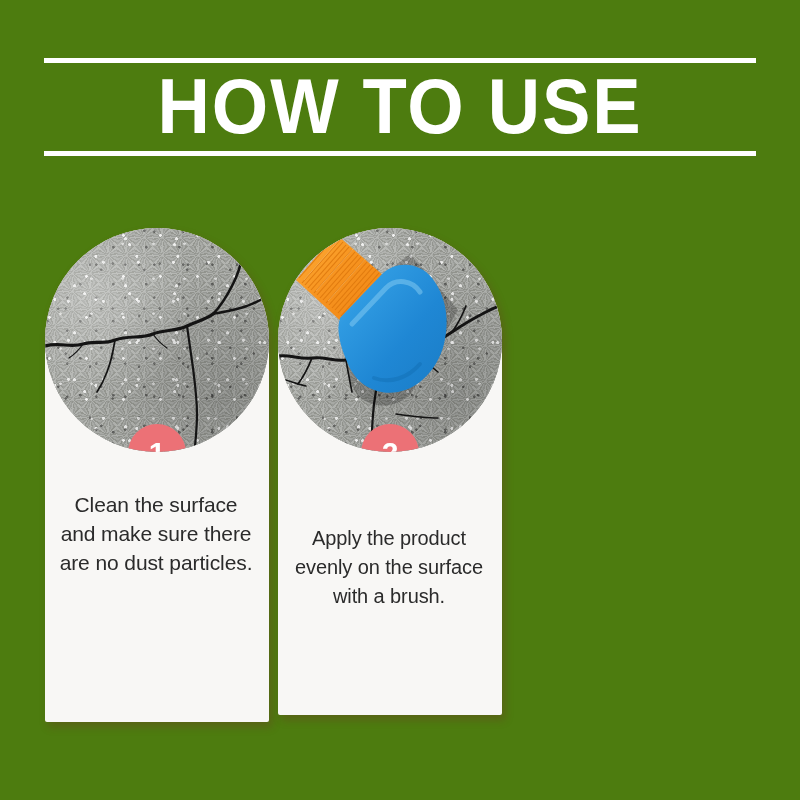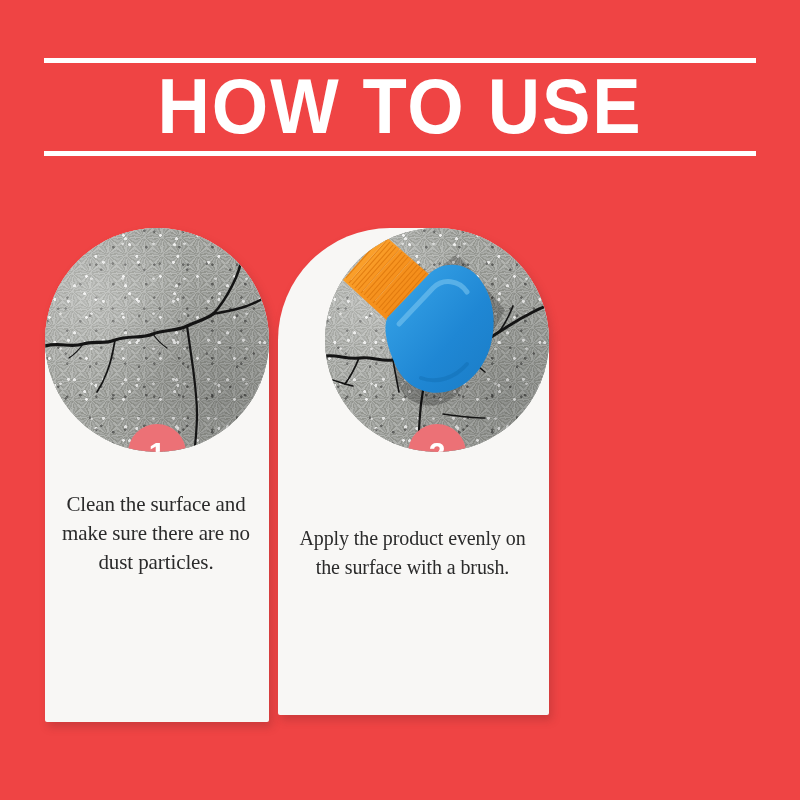--- a/index.html
+++ b/index.html
@@ -12,21 +12,21 @@
     overflow: hidden;
     background: #ec7176;
     font-family: "DejaVu Sans", sans-serif;
     -webkit-font-smoothing: antialiased;
   }
 
   #poster {
     position: relative;
     width: 800px;
     height: 800px;
-    background: #ef4444;
+    background: #4d7c0f;
   }
 
   
   #header {
     position: absolute;
     left: 44px;
     top: 58px;
     width: 712px;
     height: 98px;
   }
@@ -73,21 +73,21 @@
     width: 224px;
     background: #f8f7f5;
     border-top-left-radius: 112px;
     border-top-right-radius: 112px;
     border-bottom-left-radius: 2px;
     border-bottom-right-radius: 2px;
     box-shadow: 3px 5px 9px rgba(120, 35, 40, 0.28);
     overflow: hidden;
   }
   .card-1 { left: 0px;   height: 494px; }
-  .card-2 { left: 233px; height: 487px; padding-left: 47px; }
+  .card-2 { left: 233px; height: 487px; }
   .card-3 { left: 467px; height: 487px; }
 
   
   .photo {
     position: relative;
     width: 224px;
     height: 224px;
     border-radius: 50%;
     overflow: hidden;
   }
@@ -164,21 +164,21 @@
     z-index: 4;
   }
 
   .caption {
     position: absolute;
     left: 10px;
     right: 12px;
     top: 262px;
     text-align: center;
     color: #2b2b2b;
-    font-family: Liberation Serif, serif;
+    font-family: Liberation Sans, sans-serif;
     font-size: 21px;
     line-height: 29px;
     letter-spacing: -0.1px;
   }
   .card-2 .caption { top: 296px; font-size: 20px; line-height: 29px; }
   .card-3 .caption { top: 300px; font-size: 20px; line-height: 29px; }
 </style>
 </head>
 <body>
 

